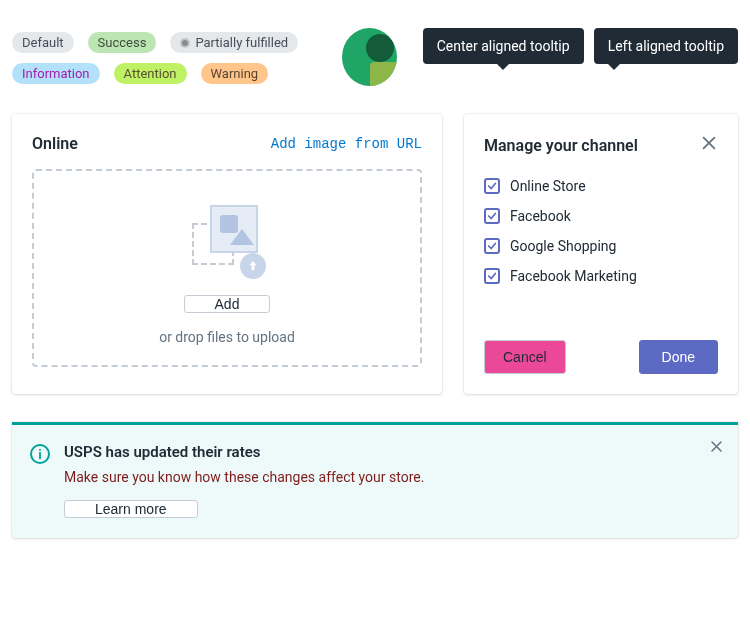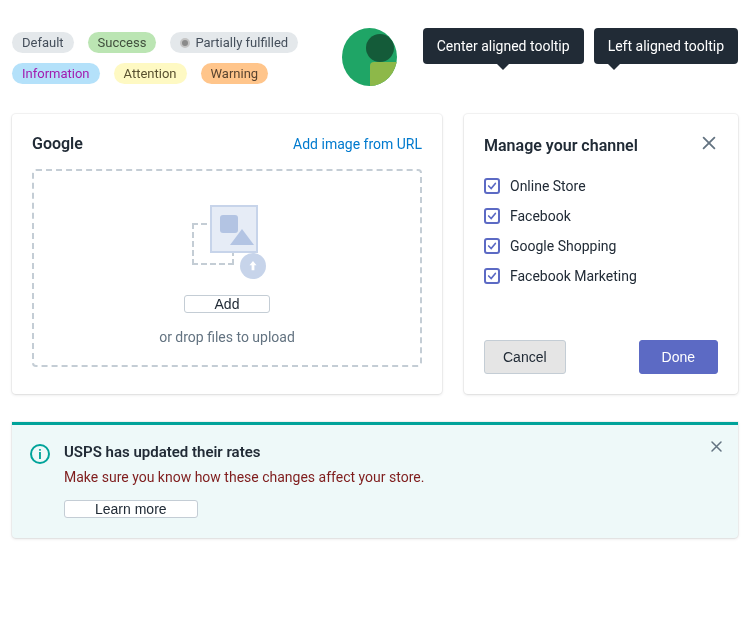--- a/index.html
+++ b/index.html
@@ -6,39 +6,39 @@
 body { font-family: -apple-system, BlinkMacSystemFont, "Segoe UI", Roboto, sans-serif; background: #fff; padding: 28px 12px 12px 12px; width: 750px; color: #212b36; }
 
 .top-row { display: flex; align-items: flex-start; gap: 8px; }
 .badges-wrap { display: flex; flex-wrap: wrap; gap: 10px 14px; width: 320px; padding-top: 4px; }
 .badge { display: inline-flex; align-items: center; padding: 3px 10px; border-radius: 12px; font-size: 13px; font-weight: 400; }
 .badge-default { background: #e4e8eb; color: #454f5b; }
 .badge-success { background: #bbe5b3; color: #414f3e; }
 .badge-fulfilled { background: #e4e8eb; color: #454f5b; }
 .badge-fulfilled .dot-icon { width: 10px; height: 10px; border-radius: 50%; background: #8a8a8a; border: 2px solid #c4c4c4; margin-right: 5px; display: inline-block; }
 .badge-info { background: #b4e1fa; color: #a21caf; }
-.badge-attention { background: #fef9c3; color: #595130; }
+.badge-attention { background: #bef264; color: #595130; }
 .badge-warning { background: #ffc58b; color: #594430; }
 
 .avatar { width: 58px; height: 58px; border-radius: 50%; background: #1fa566; position: relative; overflow: hidden; margin-left: 18px; }
 .avatar::before { content: ""; position: absolute; left: 24px; top: 6px; width: 28px; height: 28px; border-radius: 50%; background: #145b39; }
 .avatar::after { content: ""; position: absolute; left: 28px; top: 34px; width: 36px; height: 36px; background: #8db849; border-radius: 4px; }
 
 .tooltip-group { display: flex; gap: 10px; margin-left: 18px; }
 .tooltip { background: #212b36; color: #fff; padding: 10px 14px; border-radius: 4px; font-size: 14px; position: relative; white-space: nowrap; }
 .tooltip-center::after { content: ""; position: absolute; left: 50%; bottom: -6px; margin-left: -6px; border: 6px solid transparent; border-top-color: #212b36; border-bottom: none; }
 .tooltip-left::after { content: ""; position: absolute; left: 14px; bottom: -6px; border: 6px solid transparent; border-top-color: #212b36; border-bottom: none; }
 
 .mid-row { display: flex; gap: 22px; margin-top: 28px; }
 
 .card { background: #fff; border-radius: 4px; box-shadow: 0 0 0 1px rgba(63,63,68,0.05), 0 1px 3px rgba(63,63,68,0.15); }
 .image-card { width: 430px; padding: 20px 20px 24px; }
 .image-card-header { display: flex; justify-content: space-between; align-items: center; margin-bottom: 16px; }
 .image-card-title { font-size: 16px; font-weight: 600; }
-.link { color: #007ace; font-size: 14px; cursor: pointer; }
+.link { color: #007ace; font-size: 14px; cursor: pointer; font-family: Liberation Mono, monospace; }
 
 .dropzone { border: 2px dashed #c4cdd5; border-radius: 4px; display: flex; flex-direction: column; align-items: center; justify-content: center; padding: 28px 0 20px; }
 .dz-graphic { width: 70px; height: 80px; position: relative; margin-bottom: 16px; }
 .dz-back { position: absolute; left: 0; top: 24px; width: 42px; height: 42px; border: 2px dashed #c4cdd5; }
 .dz-front { position: absolute; left: 18px; top: 6px; width: 48px; height: 48px; background: #e6ecf6; border: 2px solid #c7d4ea; }
 .dz-front::before { content: ""; position: absolute; left: 8px; top: 8px; width: 18px; height: 18px; background: #b3c4e3; border-radius: 3px; }
 .dz-front::after { content: ""; position: absolute; left: 18px; bottom: 6px; width: 0; height: 0; border-left: 12px solid transparent; border-right: 12px solid transparent; border-bottom: 16px solid #b3c4e3; }
 .dz-arrow { position: absolute; right: -4px; bottom: 0; width: 26px; height: 26px; border-radius: 50%; background: #c7d4ea; display: flex; align-items: center; justify-content: center; }
 .dz-arrow svg { width: 14px; height: 14px; }
 .btn { background: #fff; border: 1px solid #c4cdd5; border-radius: 3px; padding: 0 30px; font-size: 14px; cursor: pointer; color: #212b36; }
@@ -47,21 +47,21 @@
 .channels-card { flex: 1; padding: 20px 20px; display: flex; flex-direction: column; }
 .channels-header { display: flex; justify-content: space-between; align-items: center; margin-bottom: 22px; }
 .channels-title { font-size: 16px; font-weight: 600; }
 .close-x { cursor: pointer; color: #637381; }
 .close-x svg { width: 18px; height: 18px; }
 .check-list { display: flex; flex-direction: column; gap: 14px; margin-bottom: auto; }
 .check-item { display: flex; align-items: center; gap: 10px; font-size: 14px; }
 .checkbox { width: 16px; height: 16px; border: 2px solid #5c6ac4; border-radius: 3px; display: flex; align-items: center; justify-content: center; color: #5c6ac4; cursor: pointer; }
 .checkbox svg { width: 10px; height: 10px; }
 .channels-footer { display: flex; justify-content: space-between; margin-top: 56px; }
-.btn-cancel { background: #e5e5e5; border: 1px solid #c4cdd5; border-radius: 3px; padding: 8px 18px; font-size: 14px; cursor: pointer; color: #212b36; }
+.btn-cancel { background: #ec4899; border: 1px solid #c4cdd5; border-radius: 3px; padding: 8px 18px; font-size: 14px; cursor: pointer; color: #212b36; }
 .btn-primary { background: #5c6ac4; border: 1px solid #5c6ac4; color: #fff; border-radius: 3px; padding: 8px 22px; font-size: 14px; cursor: pointer; font-weight: 500; }
 
 .banner { margin-top: 28px; border-top: 3px solid #00a39a; background: #eef9f9; border-radius: 0 0 4px 4px; padding: 18px 18px 20px; display: flex; gap: 14px; position: relative; box-shadow: 0 0 0 1px rgba(63,63,68,0.05), 0 1px 3px rgba(63,63,68,0.15); }
 .banner-icon { width: 20px; height: 20px; border: 2px solid #00a39a; border-radius: 50%; color: #00a39a; font-weight: 700; font-size: 13px; display: flex; align-items: center; justify-content: center; flex-shrink: 0; margin-top: 1px; }
 .banner-body { flex: 1; }
 .banner-title { font-weight: 600; font-size: 15px; margin-bottom: 8px; }
 .banner-text { font-size: 14px; color: #7f1d1d; margin-bottom: 14px; }
 .banner-close { position: absolute; right: 14px; top: 14px; color: #637381; cursor: pointer; }
 .banner-close svg { width: 15px; height: 15px; }
 </style>
@@ -85,21 +85,21 @@
 
   <div class="tooltip-group">
     <div class="tooltip tooltip-center">Center aligned tooltip</div>
     <div class="tooltip tooltip-left">Left aligned tooltip</div>
   </div>
 </div>
 
 <div class="mid-row">
   <div class="card image-card">
     <div class="image-card-header">
-      <div class="image-card-title">Google</div>
+      <div class="image-card-title">Online</div>
       <a class="link">Add image from URL</a>
     </div>
     <div class="dropzone">
       <div class="dz-graphic">
         <div class="dz-back"></div>
         <div class="dz-front"></div>
         <div class="dz-arrow">
           <svg viewBox="0 0 20 20" fill="#fff">
               <path d="M10 3l5 6h-3v7H8v-7H5l5-6z"></path>
             </svg>

